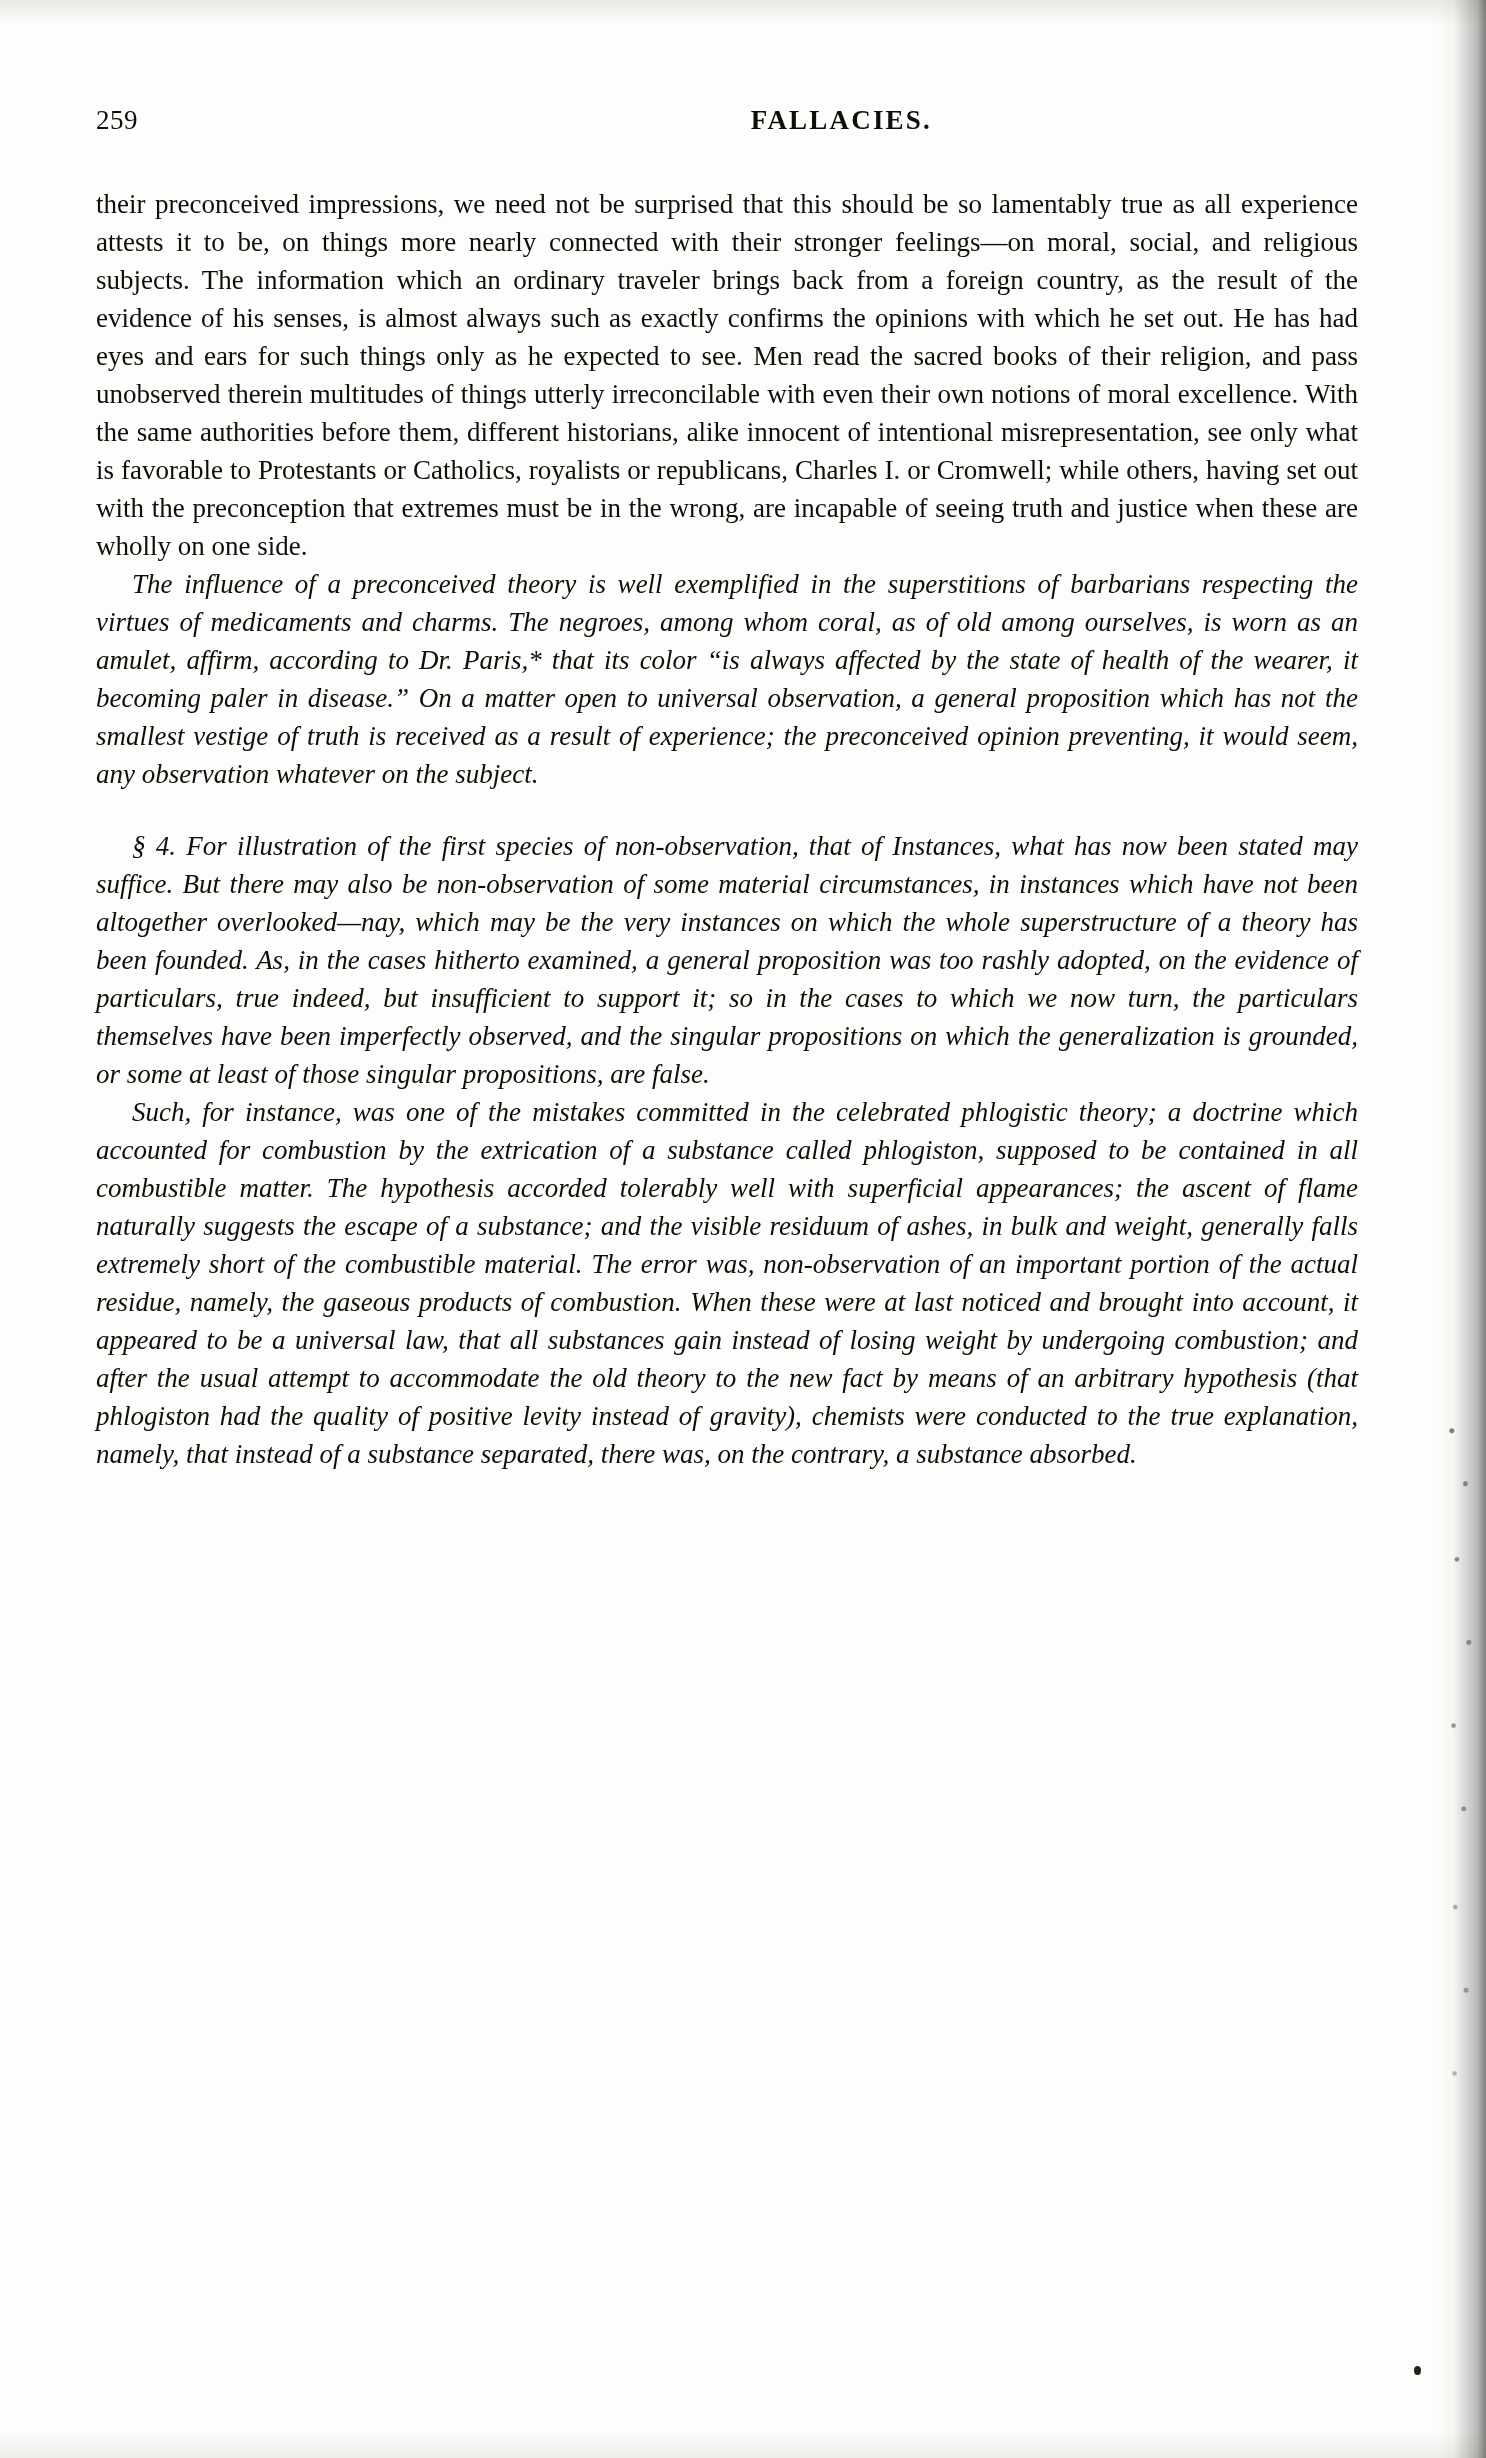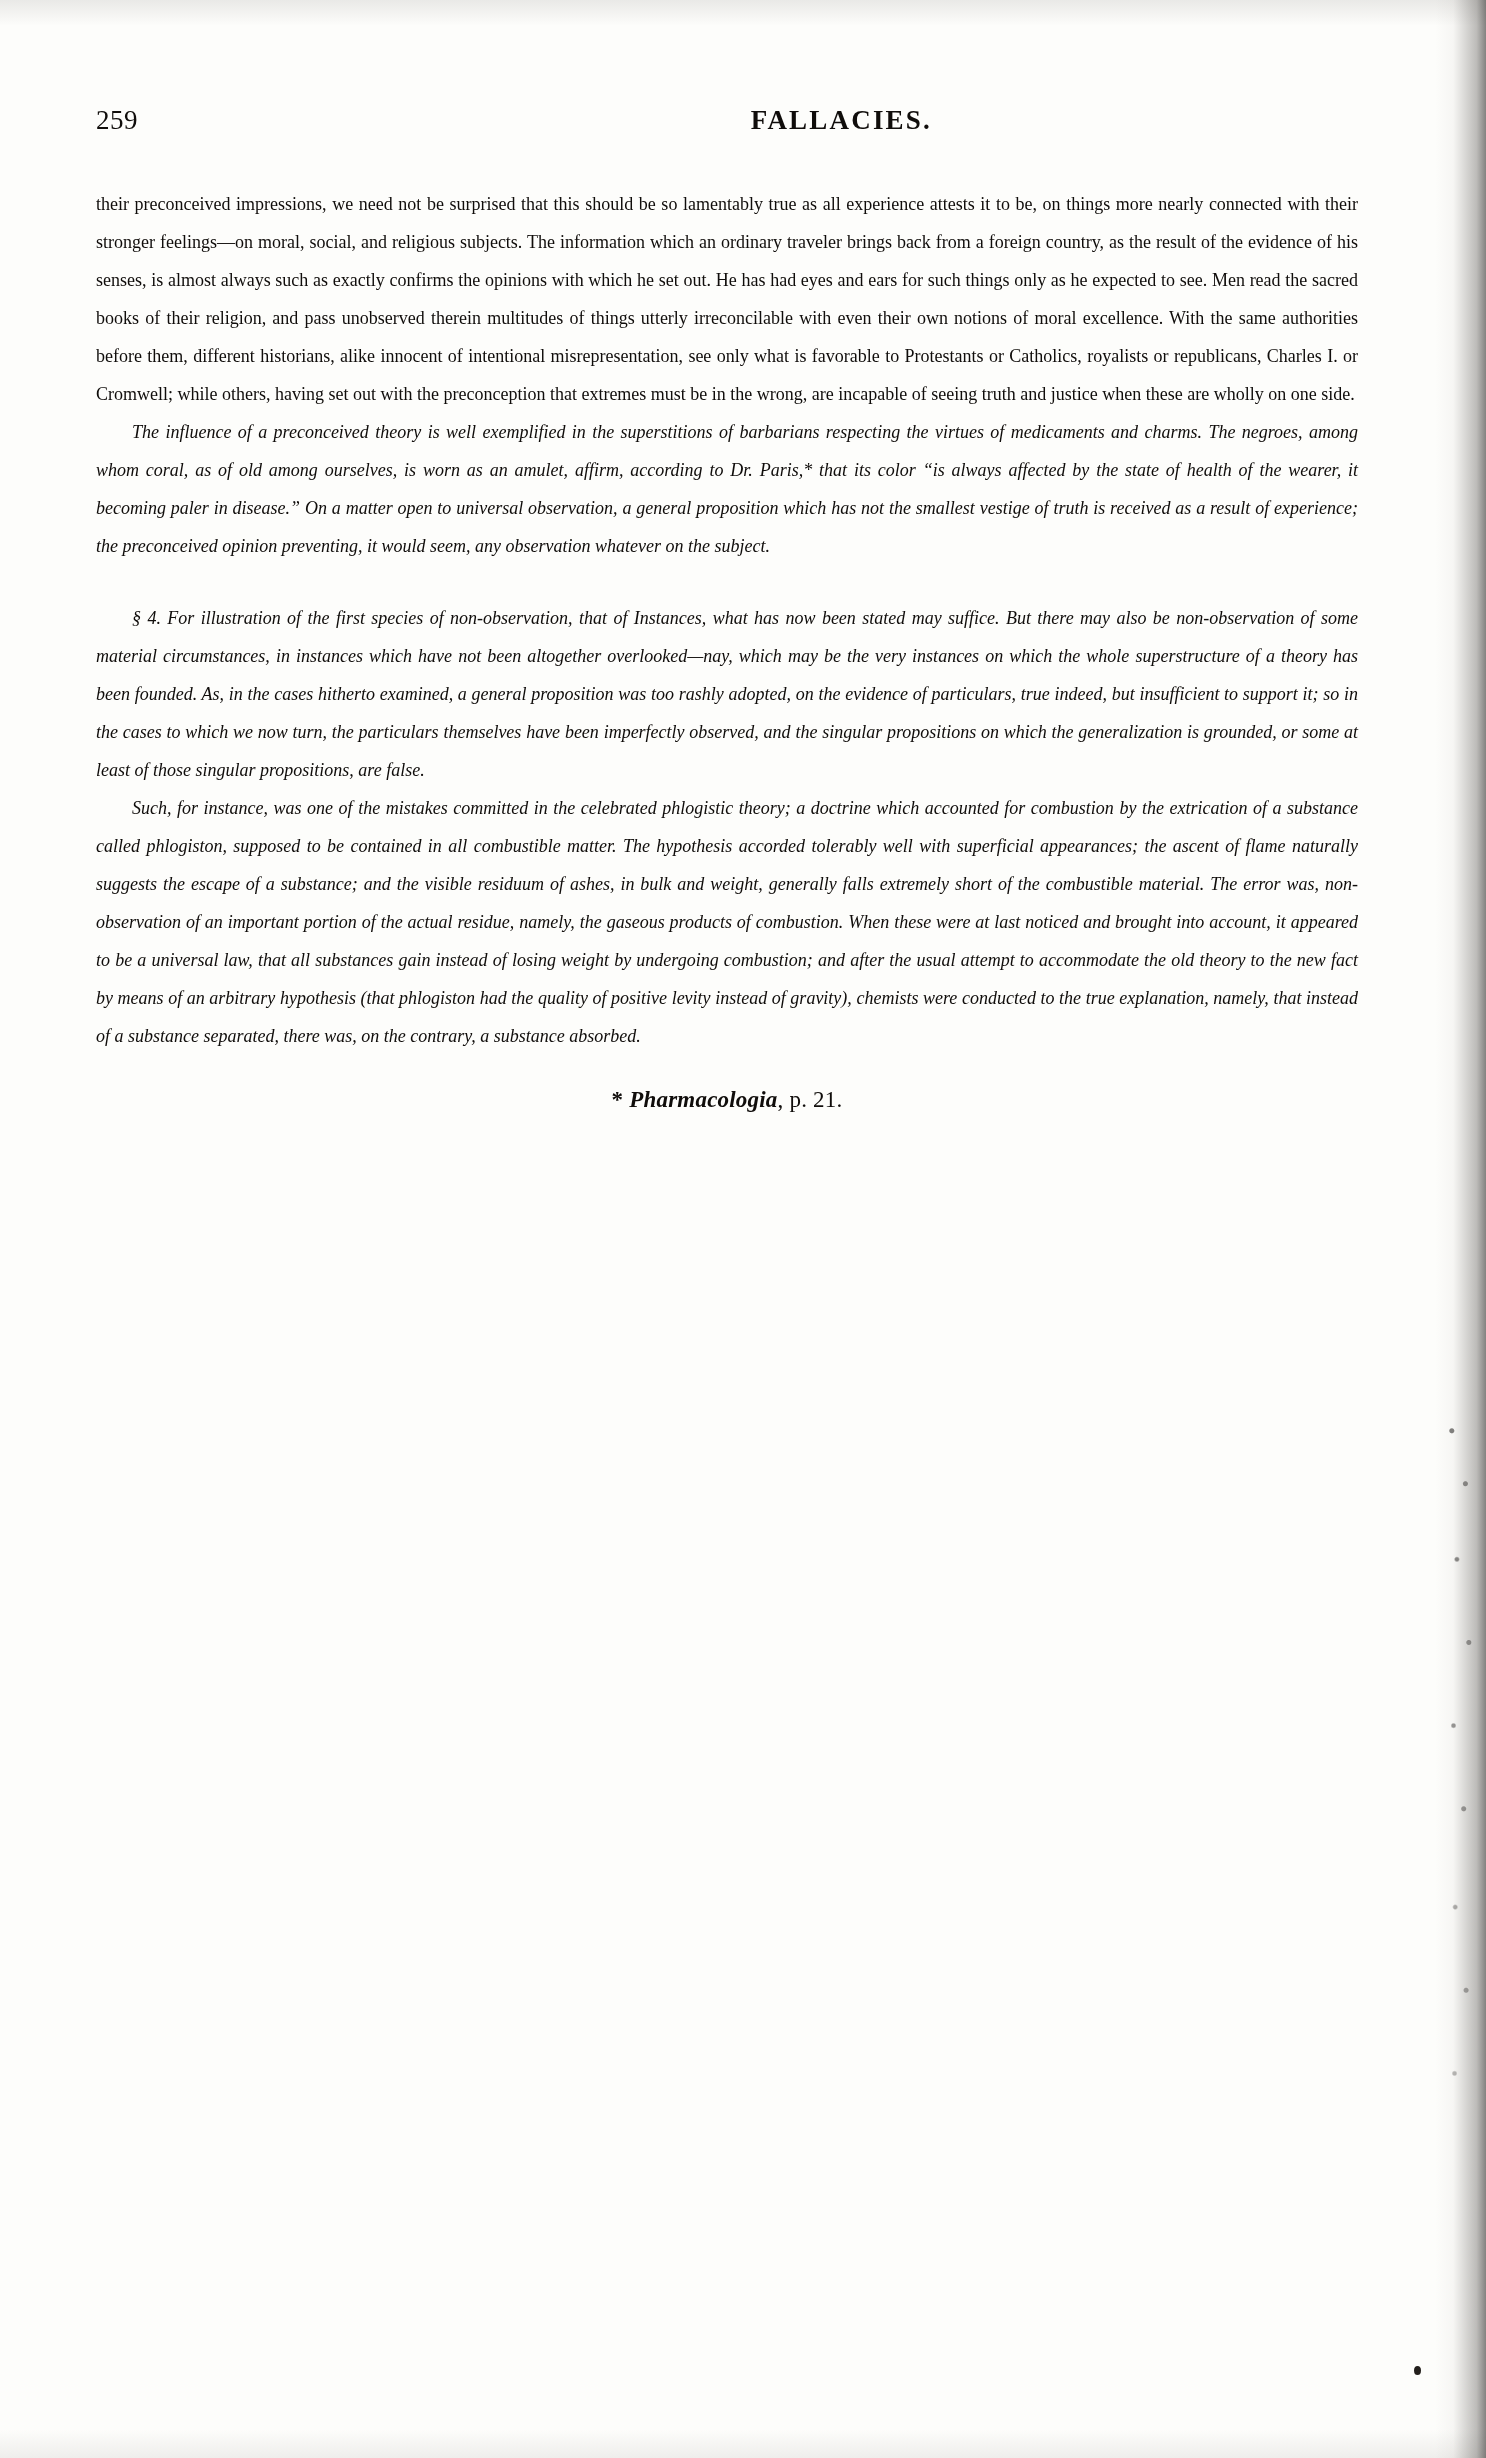--- a/index.html
+++ b/index.html
@@ -104,21 +104,21 @@
     top: 0;
     width: 836px;
     text-align: right;
     font-size: 27px;
     font-weight: bold;
     letter-spacing: 2.2px;
   }
 
   .body-text {
     margin-top: 6px;
-    font-size: 18px;
+    font-size: 27px;
     line-height: 38px;
     text-align: justify;
     text-justify: inter-word;
     -webkit-hyphens: none;
     hyphens: none;
   }
   .body-text p {
     margin: 0;
   }
   .body-text p.indent {
@@ -160,23 +160,20 @@
 
     <div class="body-text">
       <p>their preconceived impressions, we need not be surprised that this should be so lamentably true as all experience attests it to be, on things more nearly connected with their stronger feelings—on moral, social, and religious subjects.  The information which an ordinary traveler brings back from a foreign country, as the result of the evidence of his senses, is almost always such as exactly confirms the opinions with which he set out.  He has had eyes and ears for such things only as he expected to see.  Men read the sacred books of their religion, and pass unobserved therein multitudes of things utterly irreconcilable with even their own notions of moral excellence.  With the same authorities before them, different historians, alike innocent of intentional misrepresentation, see only what is favorable to Protestants or Catholics, royalists or republicans, Charles I. or Cromwell; while others, having set out with the preconception that extremes must be in the wrong, are incapable of seeing truth and justice when these are wholly on one side.</p>
       <p class="indent">The influence of a preconceived theory is well exemplified in the superstitions of barbarians respecting the virtues of medicaments and charms. The negroes, among whom coral, as of old among ourselves, is worn as an amulet, affirm, according to Dr. Paris,* that its color “is always affected by the state of health of the wearer, it becoming paler in disease.”  On a matter open to universal observation, a general proposition which has not the smallest vestige of truth is received as a result of experience; the preconceived opinion preventing, it would seem, any observation whatever on the subject.</p>
       <p class="indent gap-para">§ 4. For illustration of the first species of non-observation, that of Instances, what has now been stated may suffice.  But there may also be non-observation of some material circumstances, in instances which have not been altogether overlooked—nay, which may be the very instances on which the whole superstructure of a theory has been founded.  As, in the cases hitherto examined, a general proposition was too rashly adopted, on the evidence of particulars, true indeed, but insufficient to support it; so in the cases to which we now turn, the particulars themselves have been imperfectly observed, and the singular propositions on which the generalization is grounded, or some at least of those singular propositions, are false.</p>
       <p class="indent">Such, for instance, was one of the mistakes committed in the celebrated phlogistic theory; a doctrine which accounted for combustion by the extrication of a substance called phlogiston, supposed to be contained in all combustible matter.  The hypothesis accorded tolerably well with superficial appearances; the ascent of flame naturally suggests the escape of a substance; and the visible residuum of ashes, in bulk and weight, generally falls extremely short of the combustible material.  The error was, non-observation of an important portion of the actual residue, namely, the gaseous products of combustion.  When these were at last noticed and brought into account, it appeared to be a universal law, that all substances gain instead of losing weight by undergoing combustion; and after the usual attempt to accommodate the old theory to the new fact by means of an arbitrary hypothesis (that phlogiston had the quality of positive levity instead of gravity), chemists were conducted to the true explanation, namely, that instead of a substance separated, there was, on the contrary, a substance absorbed.</p>
     </div>
 
     <div class="footnote-rule-space"></div>
 
-    <div class="footnote">
-      <span class="star">*</span><span>&nbsp;</span><span class="it">Pharmacologia</span><span>, p. 21.</span>
-    </div>
 
   </div>
 
   <div class="scan-edge-top"></div>
   <div class="scan-edge-bottom"></div>
   <div class="scan-edge-right"></div>
   <div class="scan-speckle"></div>
   <div class="corner-dot"></div>
 </div>
 

